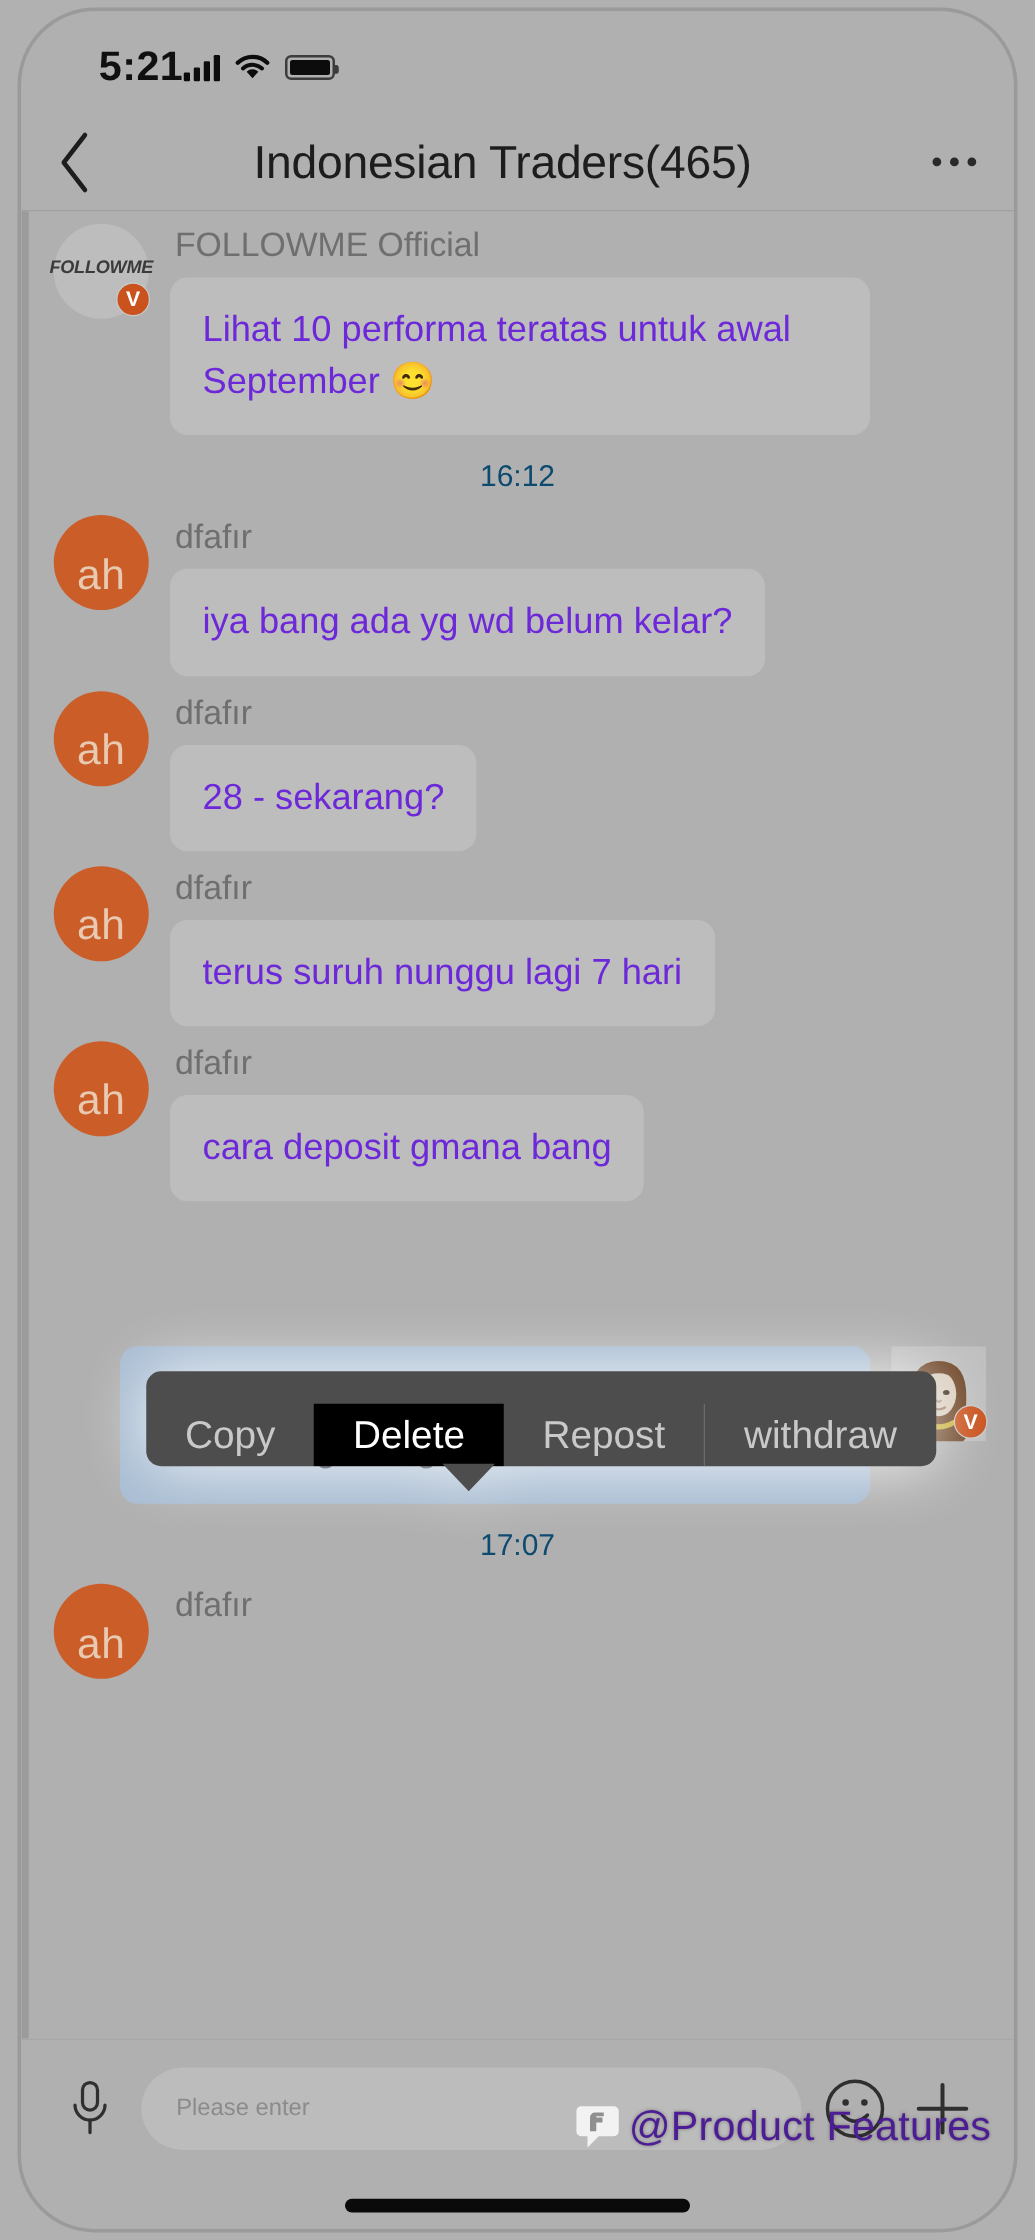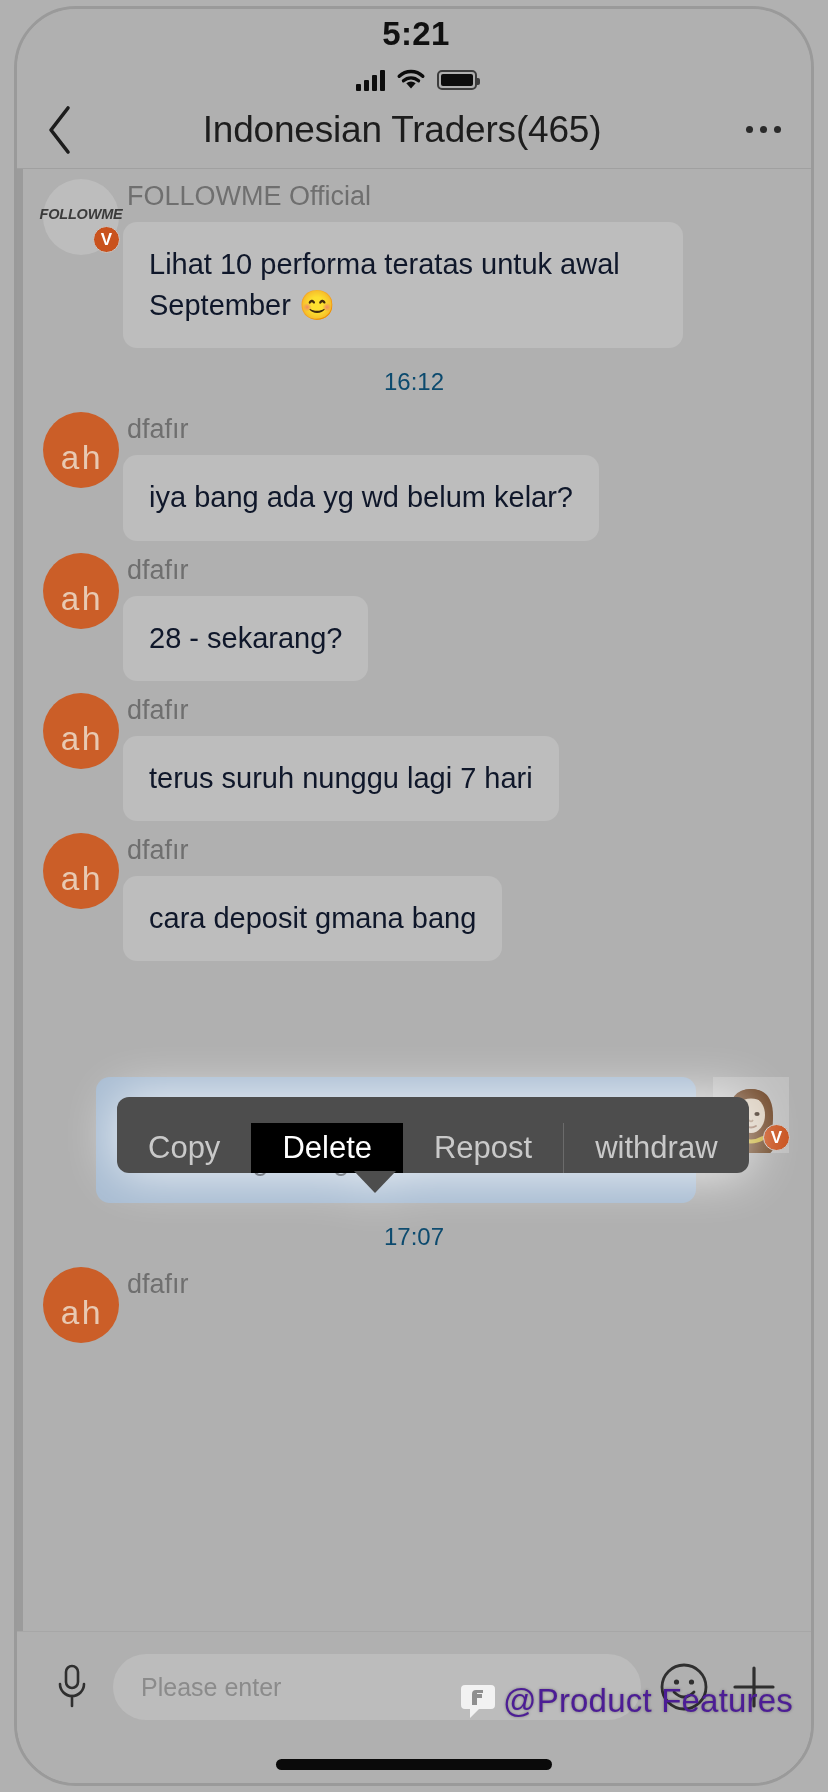--- a/index.html
+++ b/index.html
@@ -24,23 +24,22 @@
     background: #b0b0b0;
     border-radius: 59px;
     overflow: hidden;
   }
 
   
   #status-bar {
     position: absolute; left: 0; top: 0;
     width: 100%; height: 82px;
     display: flex; align-items: center;
-    justify-content: space-between;
+    justify-content: flex-start;
     padding: 0 58px 0 62px;
-    flex-direction: column;
   }
   #status-time {
     font-size: 33px; font-weight: 700;
     color: #101010; letter-spacing: .4px;
     margin-top: 6px;
   }
   #status-icons { display: flex; align-items: center; gap: 11px; margin-top: 8px; }
   .bars { display: flex; align-items: flex-end; gap: 3px; height: 21px; }
   .bars i { display:block; width: 5px; background: #0c0c0c; border-radius: 1px; }
   .bars i:nth-child(1){ height: 7px; }
@@ -103,52 +102,51 @@
 
   .avatar {
     width: 76px; height: 76px; border-radius: 50%;
     flex: 0 0 76px; position: relative;
     display: flex; align-items: center; justify-content: center;
   }
   .avatar.user-ah { background: #cb5e28; }
   .avatar.user-ah span {
     color: #e8c9b2; font-size: 34px; letter-spacing: .5px;
     margin-top: 20px;
-    font-family: Liberation Mono, monospace;
   }
   .avatar.official {
     background: #bdbdbd;
   }
   .avatar.official span {
     font-size: 14.5px; font-weight: 700; color: #3b3b3b;
     letter-spacing: -0.2px; margin-top: -6px; font-style: italic;
   }
   .badge-v {
     position: absolute; right: -1px; bottom: 2px;
     width: 27px; height: 27px; border-radius: 50%;
     background: #c9521d; color: #fff;
     font-size: 17px; font-weight: 700;
     display:flex; align-items:center; justify-content:center;
     border: 1.5px solid #c9c9c9;
   }
   .avatar.woman {
     background: #c0c0c0; overflow: visible;
   }
 
-  .msg-body { margin-left: 4px; max-width: 560px; }
+  .msg-body { margin-left: 17px; max-width: 560px; }
   .msg-name {
     font-size: 27px; color: #6f6f6f;
     margin: 2px 0 10px 4px;
   }
   .bubble {
     background: #bdbdbd;
     border-radius: 14px;
     padding: 22px 26px;
     font-size: 29px; line-height: 1.42;
-    color: #0f172a;
+    color: #6d28d9;
     display: inline-block;
   }
   .bubble.blue {
     background: #a8bcd2;
     color: #1f2936;
   }
 
   .msg-row.out .msg-body {
     margin-left: 0; margin-right: 17px;
     display: flex; justify-content: flex-end;
@@ -193,21 +191,21 @@
     border-top: 1.5px solid #a7a7a7;
     display: flex; align-items: flex-start;
     padding: 22px 22px 0 22px;
   }
   #mic-button { width: 66px; height: 66px; display:flex; align-items:center; justify-content:center; flex:0 0 66px; }
   #text-input {
     flex: 1; height: 66px;
     background: #bcbcbc; border-radius: 33px;
     display: flex; align-items: center;
     padding: 0 28px; margin: 0 8px;
-    font-size: 25px; color: #8b8b8b;
+    font-size: 19px; color: #8b8b8b;
   }
   #emoji-button, #plus-button {
     width: 70px; height: 66px; display:flex; align-items:center; justify-content:center; flex:0 0 70px;
   }
   #home-indicator {
     position: absolute; left: 50%; transform: translateX(-50%);
     bottom: 18px; width: 270px; height: 11px;
     background: #0a0a0a; border-radius: 6px;
   }
 

